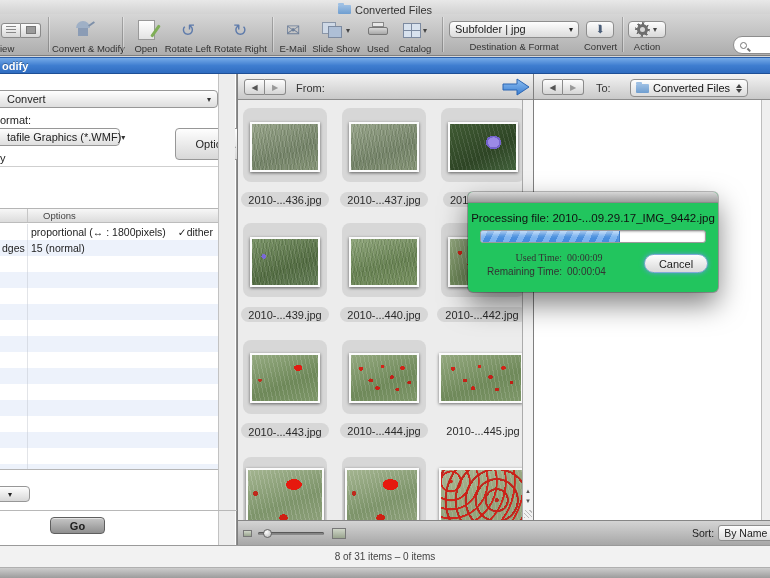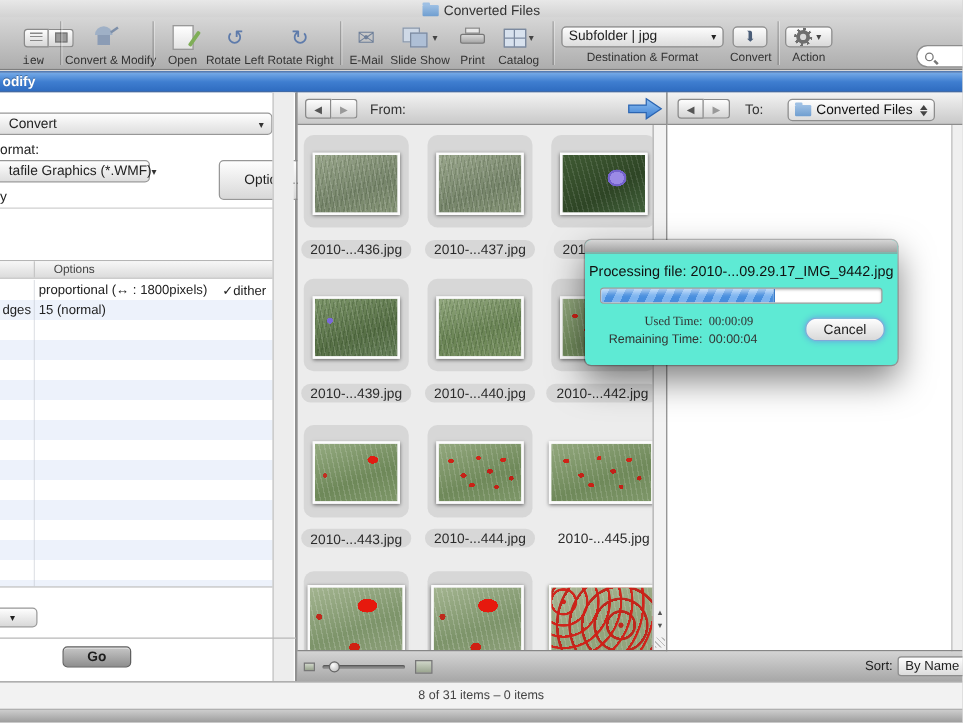--- a/index.html
+++ b/index.html
@@ -179,21 +179,21 @@
   .ss-popup { height:16px; border:1px solid #8d8d8d; border-radius:3px; background:linear-gradient(#fefefe,#dcdcdc);
     display:inline-flex; align-items:center; gap:5px; padding:0 5px; font-size:10.5px; }
 
   .statusbar { position:absolute; left:0; top:545px; width:770px; height:22px; background:#f2f2f2; border-top:1px solid #9a9a9a;
     display:flex; align-items:center; justify-content:center; font-size:10px; color:#444; }
   .bottomstrip { position:absolute; left:0; top:567px; width:770px; height:11px;
     background:linear-gradient(#cdcdcd,#9c9c9c); border-top:1px solid #b0b0b0; }
 
   
   .dialog { position:absolute; left:468px; top:192px; width:250px; height:100px; border-radius:5px;
-    background:#5eead4; box-shadow:0 12px 28px rgba(0,0,0,.5), 0 0 0 1px rgba(0,0,0,.25); z-index:50; }
+    background:#22c55e; box-shadow:0 12px 28px rgba(0,0,0,.5), 0 0 0 1px rgba(0,0,0,.25); z-index:50; }
   .dialog .dtitle { height:11px; border-radius:5px 5px 0 0; background:linear-gradient(#d6d6d6,#9e9e9e); border-bottom:1px solid #8a8a8a; }
   .dialog .fname { position:absolute; left:0; right:0; top:20px; text-align:center; font-size:11.5px; color:#111; white-space:nowrap; }
   .ptrack { position:absolute; left:12px; top:38px; width:226px; height:13px; background:#fff; border:1px solid #9a9a9a;
     border-radius:3px; box-shadow:inset 0 1px 2px rgba(0,0,0,.25); overflow:hidden; }
   .pfill { height:100%; width:62%;
     background:repeating-linear-gradient(115deg,#7db4f0 0 6px,#478ede 6px 12px);
     box-shadow:inset 0 5px 4px -2px rgba(255,255,255,.55); border-right:1px solid #3a7bc8; }
   .timerow { position:absolute; font-size:10px; color:#333; white-space:nowrap; }
   .timerow .tl { display:inline-block; width:88px; text-align:right; margin-right:5px; }
   .cancel-btn { position:absolute; left:176px; top:62px; width:64px; height:19px; border-radius:10px;
@@ -208,21 +208,21 @@
 <div id="app">
 
   <div class="titlebar">
     <span class="wtitle">
       <span class="folder-ic"></span>
       <span>Converted Files</span>
     </span>
   </div>
 
   <div class="toolbar">
-    <div class="tb-item" style="left:18px;width:42px;font-family:Liberation Mono, monospace;">
+    <div class="tb-item" style="left:0;width:42px;">
       <div class="ic">
           <span class="seg">
         <span class="segbtn">
               <span class="glyph-lines"></span>
             </span>
         <span class="segbtn">
               <span class="glyph-thumb"></span>
             </span>
       </span>
         </div>
@@ -278,21 +278,21 @@
         </div>
       <span class="tb-lab">Slide Show</span>
     </div>
     <div class="tb-item" style="left:362px;width:32px;">
       <div class="ic">
           <span class="printer">
             <span class="top"></span>
             <span class="base"></span>
           </span>
         </div>
-      <span class="tb-lab">Print</span>
+      <span class="tb-lab">Used</span>
     </div>
     <div class="tb-item" style="left:394px;width:42px;">
       <div class="ic">
           <span class="catalog">
             <div></div>
             <div></div>
             <div></div>
             <div></div>
           </span>
           <span class="mini-caret">▾</span>

